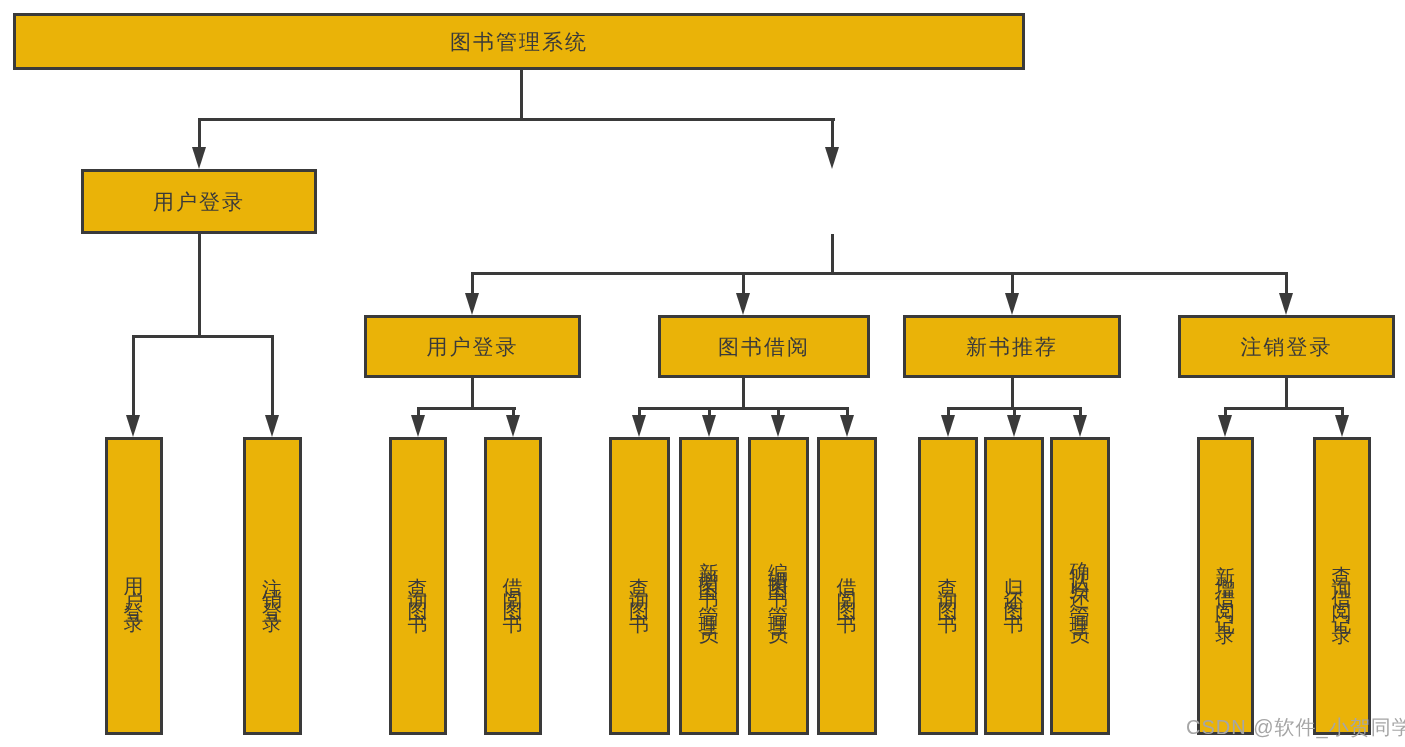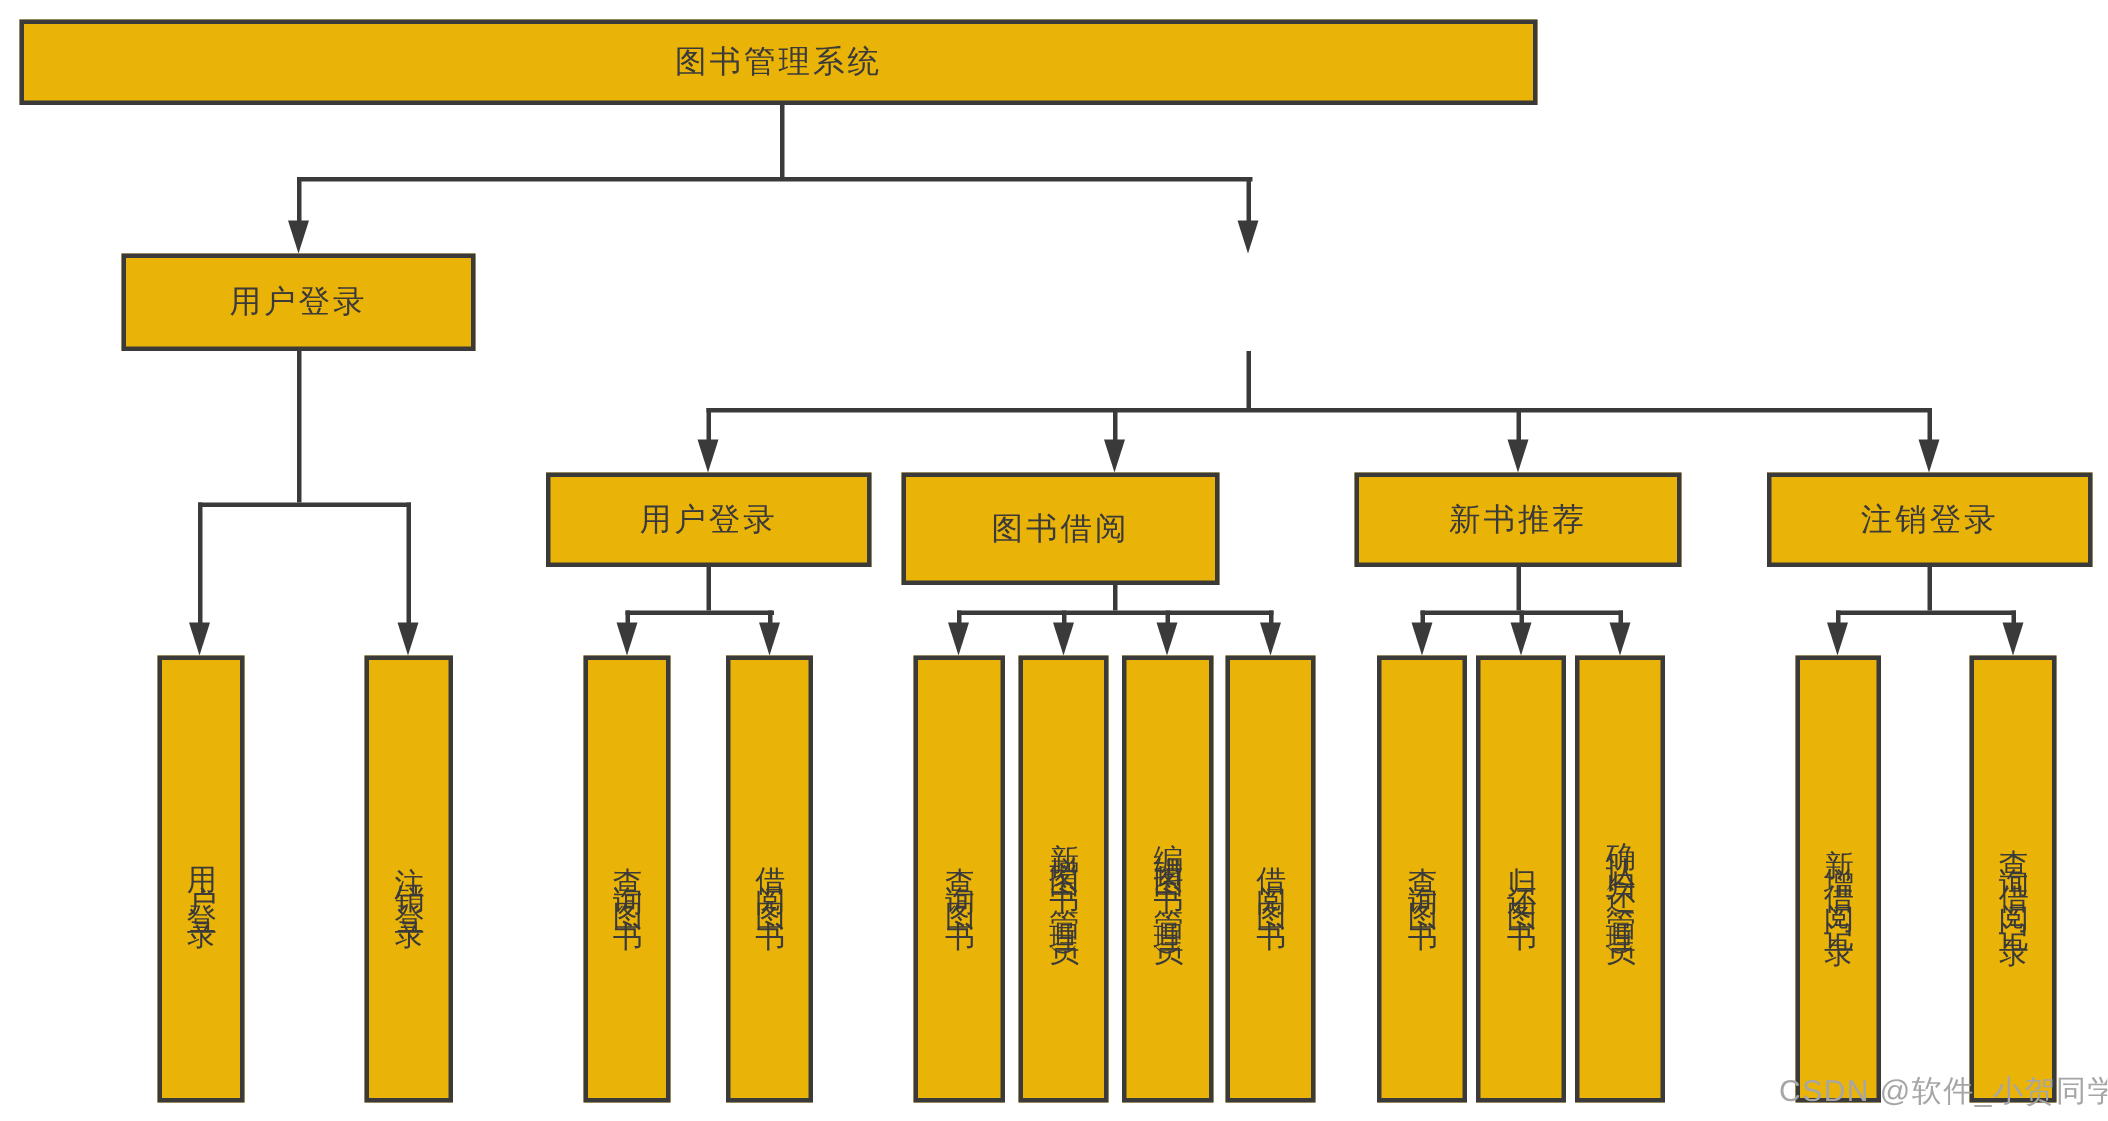--- a/index.html
+++ b/index.html
@@ -74,21 +74,21 @@
   <div class="v" style="left:742px;top:272px;height:22px;"></div>
   <div class="ah" style="left:736px;top:293px;"></div>
   <div class="v" style="left:1011px;top:272px;height:22px;"></div>
   <div class="ah" style="left:1005px;top:293px;"></div>
   <div class="v" style="left:1285px;top:272px;height:22px;"></div>
   <div class="ah" style="left:1279px;top:293px;"></div>
 
   <div class="node" style="left:364px;top:315px;width:217px;height:63px;">
     <span class="h-label">用户登录</span>
   </div>
-  <div class="node" style="left:601px;top:315px;width:212px;height:75px;">
+  <div class="node" style="left:658px;top:315px;width:212px;height:63px;">
     <span class="h-label">图书借阅</span>
   </div>
   <div class="node" style="left:903px;top:315px;width:218px;height:63px;">
     <span class="h-label">新书推荐</span>
   </div>
   <div class="node" style="left:1178px;top:315px;width:217px;height:63px;">
     <span class="h-label">注销登录</span>
   </div>
 
   <div class="v" style="left:471px;top:378px;height:29px;"></div>

